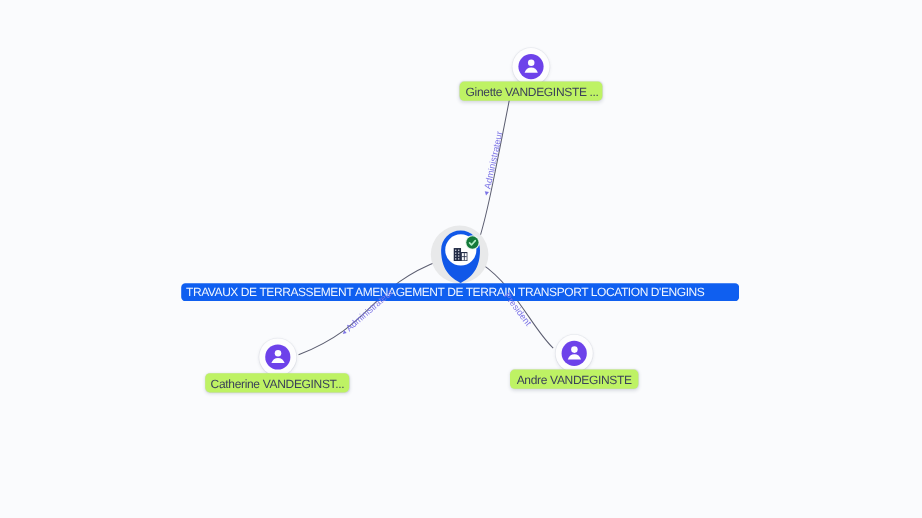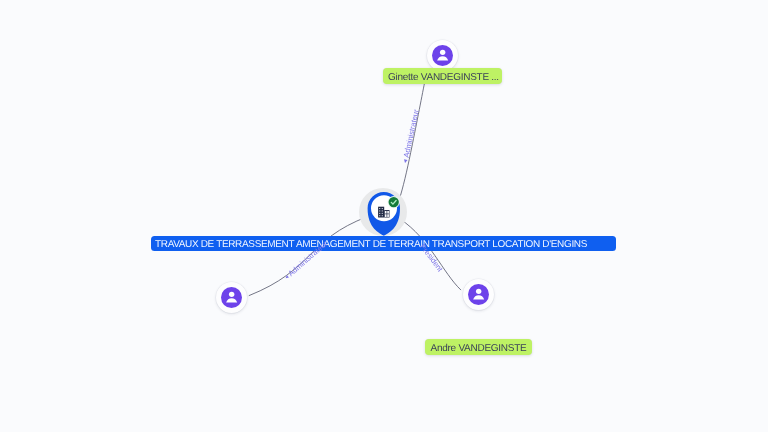--- a/index.html
+++ b/index.html
@@ -81,30 +81,31 @@
   <div class="nodelabel" style="left:383px;top:68px;width:119px;">Ginette VANDEGINSTE ...</div>
 
   <div class="person-circle" style="left:215.5px;top:281.5px;">
     <div class="person-av">
       <svg width="21" height="21" viewBox="0 0 24 24">
         <circle cx="12.2" cy="8.4" r="3.1" fill="#fdfdff"></circle>
         <path d="M 5.9 17.8 C 6.9 14.5 9.2 12.9 12.2 12.9 C 15.2 12.9 17.5 14.5 18.5 17.8 Z" fill="#fdfdff"></path>
       </svg>
     </div>
   </div>
+  <div class="nodelabel" style="left:170.5px;top:310.6px;width:120.4px;">Catherine VANDEGINST...</div>
 
   <div class="person-circle" style="left:462.5px;top:278.5px;">
     <div class="person-av">
       <svg width="21" height="21" viewBox="0 0 24 24">
         <circle cx="12.2" cy="8.4" r="3.1" fill="#fdfdff"></circle>
         <path d="M 5.9 17.8 C 6.9 14.5 9.2 12.9 12.2 12.9 C 15.2 12.9 17.5 14.5 18.5 17.8 Z" fill="#fdfdff"></path>
       </svg>
     </div>
   </div>
-  <div class="nodelabel" style="left:425.3px;top:307.6px;width:106.4px;margin-top:31px;">Andre VANDEGINSTE</div>
+  <div class="nodelabel" style="left:425.3px;top:307.6px;width:106.4px;">Andre VANDEGINSTE</div>
 
   <svg class="layer" viewBox="0 0 768 432">
     <g transform="translate(408.3,159.2) rotate(-78)">
       <path d="M -1.0 -0.6 L -1.0 -4.2 L -4.4 -2.4 Z" fill="#7c74e6"></path>
       <text x="1.3" y="0" fill="#7c74e6" font-size="7.6" font-family="Liberation Sans, sans-serif">Administrateur</text>
     </g>
     <g transform="translate(290.0,277.4) rotate(-41)">
       <path d="M -0.9 -0.6 L -0.9 -3.8 L -3.8 -2.2 Z" fill="#7c74e6"></path>
       <text x="1.3" y="0" fill="#7c74e6" font-size="7.6" font-family="Liberation Sans, sans-serif">Administrateur</text>
     </g>

